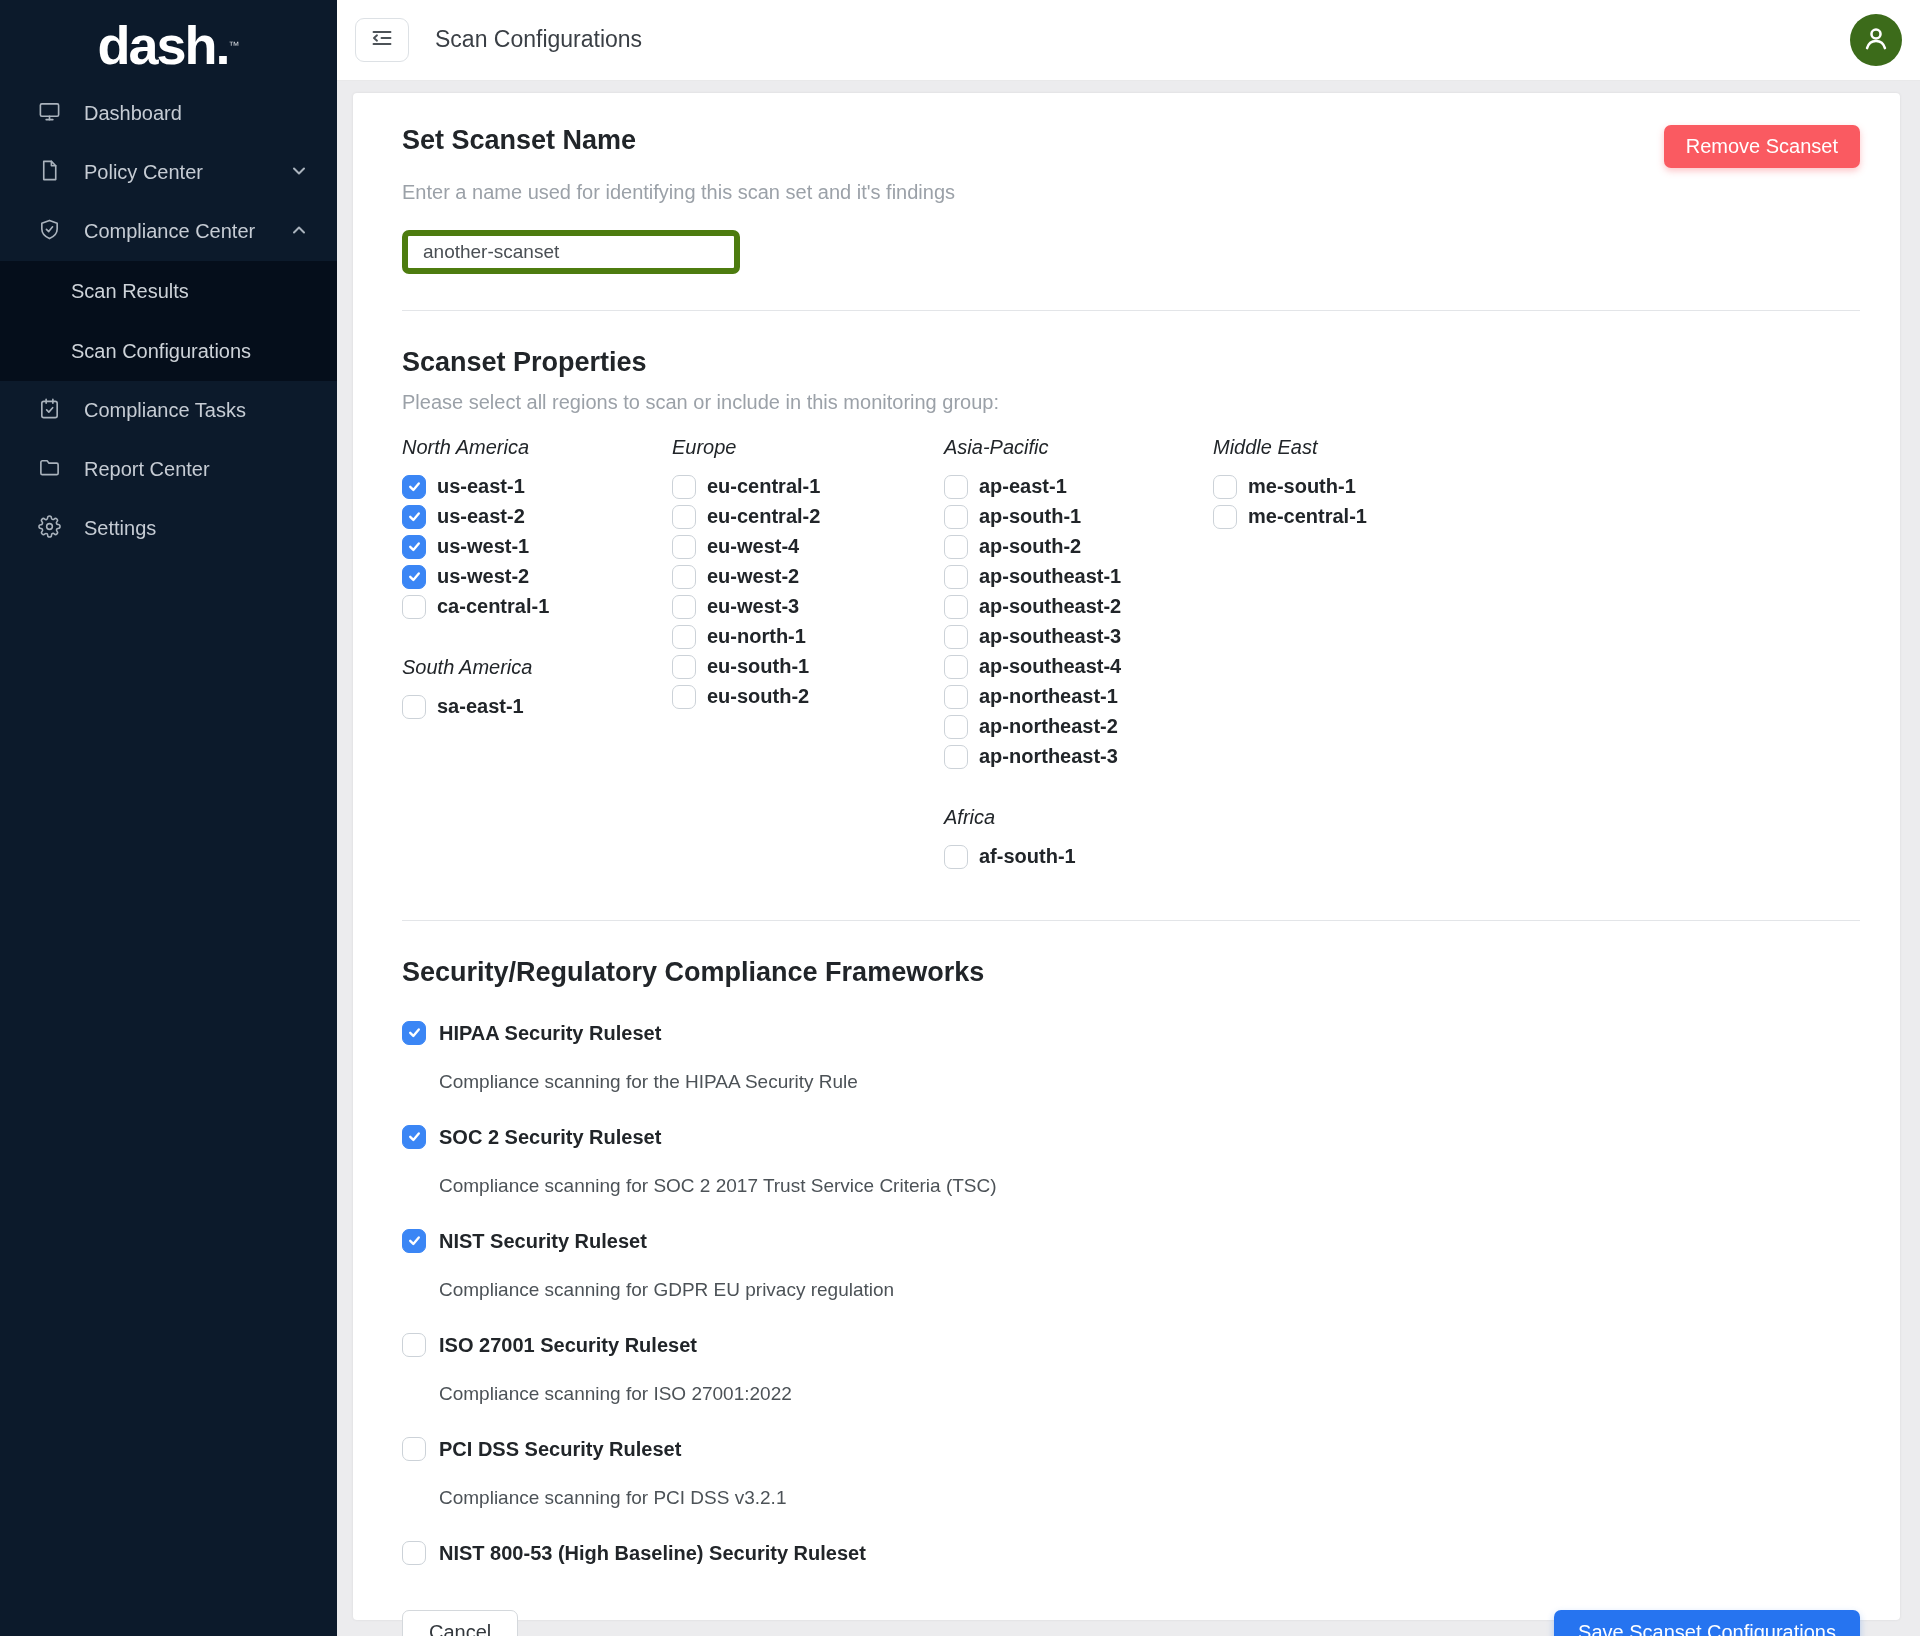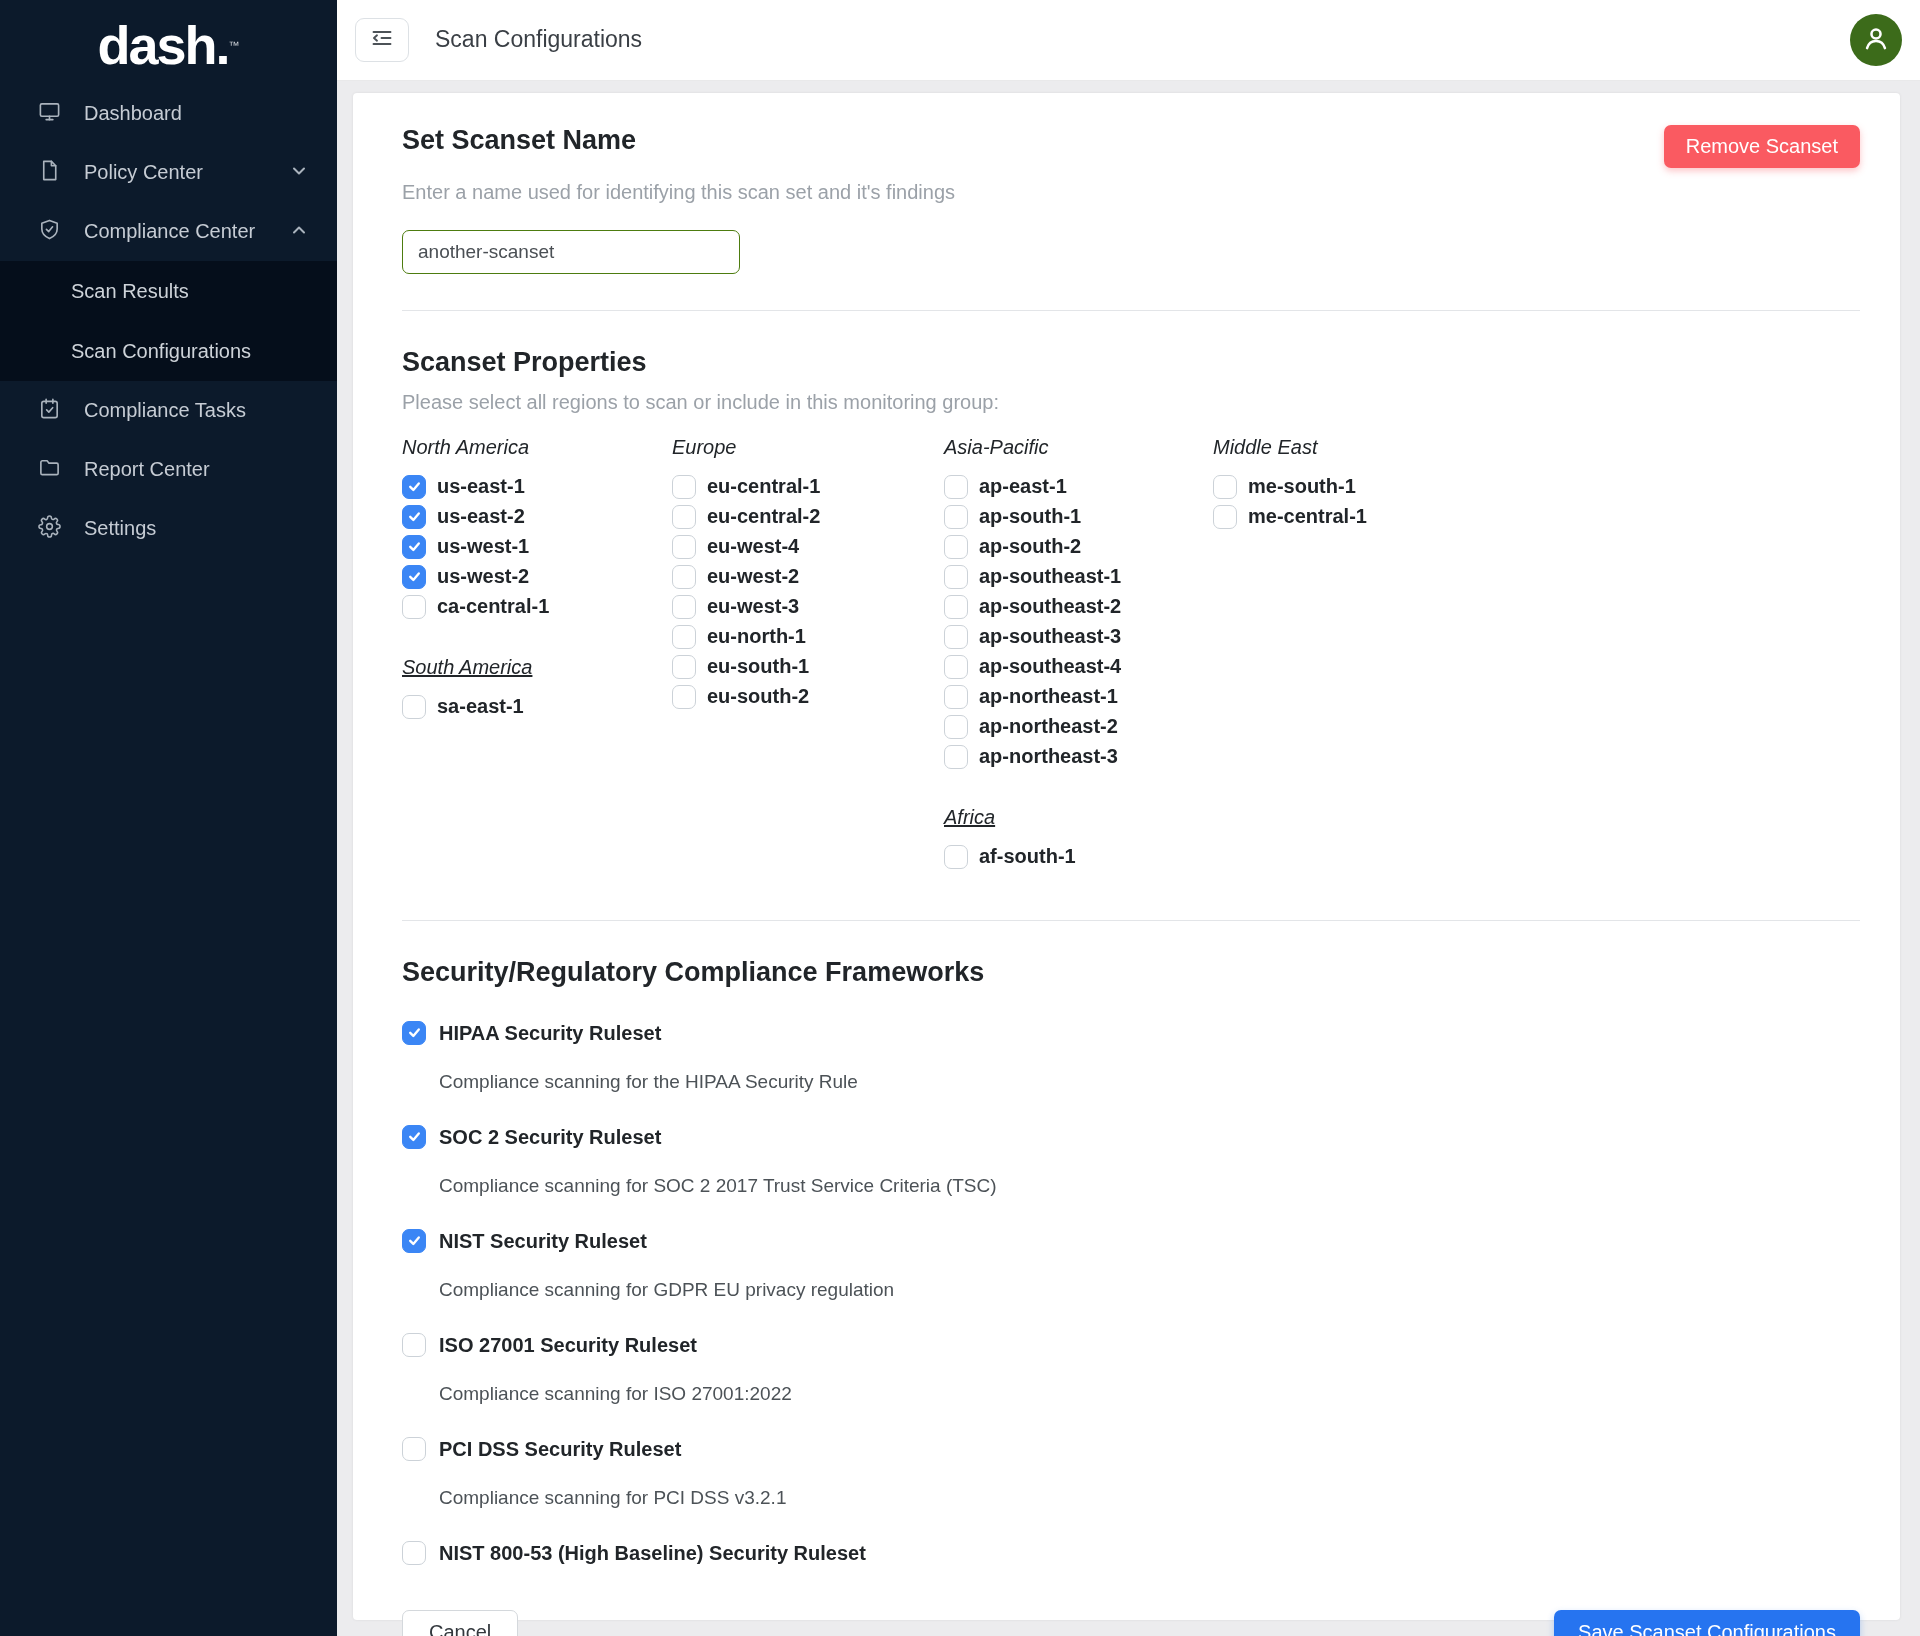--- a/index.html
+++ b/index.html
@@ -73,31 +73,31 @@
     background: #2674f0; color: #fff; padding: 11px 24px;
     box-shadow: 0 3px 7px rgba(38, 116, 240, 0.30);
   }
   .btn-plain {
     background: #fff; color: #33383d; padding: 10px 26px;
     border: 1px solid #d4d8dc;
   }
 
   .name-input {
     margin-top: 26px; display: block; width: 338px; height: 44px;
-    border: 1px solid #4d7c0f; border-radius: 7px; padding: 0 15px;
+    border: 6px solid #4d7c0f; border-radius: 7px; padding: 0 15px;
     font-size: 19px; color: #4a4f54; font-family: "Liberation Sans", sans-serif;
   }
 
   
   .region-columns { display: flex; margin-top: 22px; }
   .region-col:nth-child(1) { width: 270px; }
   .region-col:nth-child(2) { width: 272px; }
   .region-col:nth-child(3) { width: 269px; }
   .group-name { font-size: 20px; font-style: italic; color: #212529; margin: 0 0 13px 0; }
-  .group-name:not(:first-child) { margin-top: 34px; text-decoration: underline; }
+  .group-name:not(:first-child) { margin-top: 34px; }
   .check-row { display: flex; align-items: center; height: 30px; cursor: pointer; }
   .check-label { margin-left: 11px; font-size: 20px; font-weight: 700; color: #212529; }
   .checkbox {
     width: 24px; height: 24px; border-radius: 7px; flex: 0 0 auto;
     background: #fff; border: 1px solid #ccd2d8;
     display: inline-flex; align-items: center; justify-content: center;
   }
   .checkbox.checked { background: #3b86f5; border-color: #3b86f5; }
   .checkbox svg { width: 15px; height: 15px; }
 

